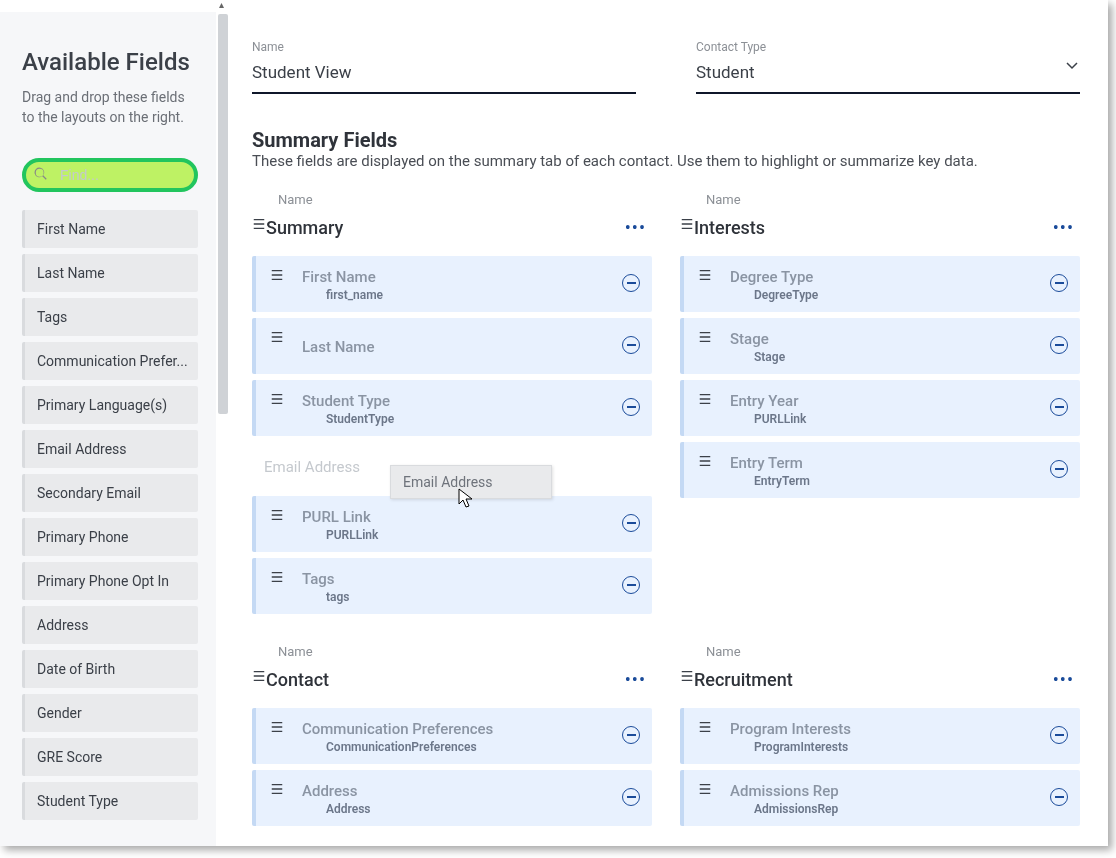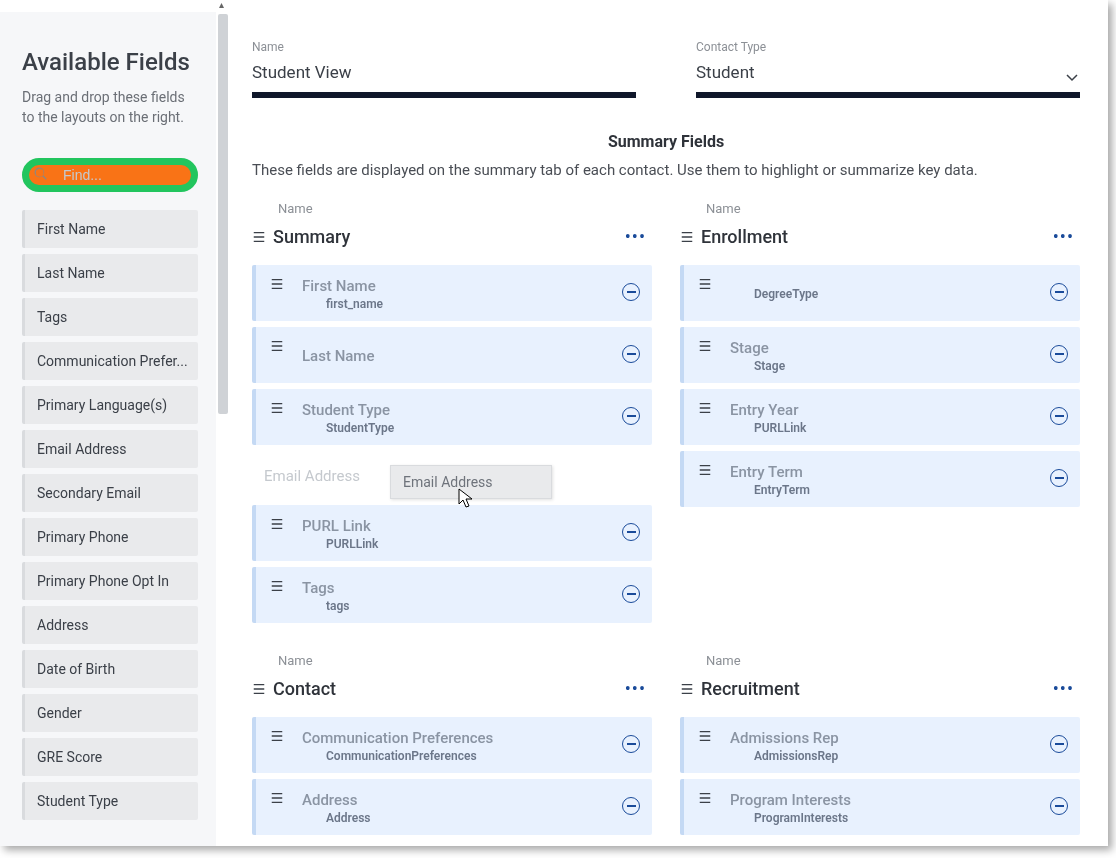--- a/index.html
+++ b/index.html
@@ -2,45 +2,45 @@
 <html><head>
 <meta charset="utf-8">
 <style>
   * { box-sizing: border-box; margin: 0; padding: 0; }
   html, body { width: 1116px; height: 858px; font-family: "Segoe UI", Roboto, Arial, sans-serif; background:#fff; }
   .stage { position:relative; width:1108px; height:846px; background:#fff; box-shadow: 4px 4px 8px rgba(0,0,0,0.35); overflow:hidden;}
   .sidebar { position:absolute; left:0; top:12px; width:216px; height:846px; background:#f6f7f9; padding:36px 18px 18px 22px; }
   .sidebar h2 { font-size:24px; font-weight:500; color:#3b4048; margin-bottom:12px;}
   .sidebar p.desc { font-size:14px; color:#6b6f76; line-height:1.4; margin-bottom:31px;}
   .search-wrap { position:relative; width:176px; height:34px; }
-  .search-wrap input { width:100%; height:34px; border:7px solid #22c55e; border-radius:17px; padding:0 12px 0 34px; font-size:14px; background:#f97316; color:#333; }
+  .search-wrap input { width:100%; height:34px; border:4px solid #22c55e; border-radius:17px; padding:0 12px 0 34px; font-size:14px; background:#bef264; color:#333; }
   .search-wrap input::placeholder { color:#c4c9cf; }
   .search-wrap .icn { position:absolute; left:12px; top:9px; width:14px; height:14px; color:#888;}
   .field-list { margin-top:18px; display:flex; flex-direction:column; gap:6px;}
   .field-pill { height:38px; background:#e9eaec; border-left:3px solid #d9dbde; border-radius:2px; display:flex; align-items:center; padding:0 12px; font-size:14px; color:#3b4048; cursor:grab; overflow:hidden; white-space:nowrap; text-overflow:ellipsis;}
   
   .sb-track { position:absolute; left:216px; top:0; width:14px; height:846px; background:#fff;}
   .sb-track::before { content:""; position:absolute; left:0; top:0; width:14px; height:14px; display:flex;}
   .sb-thumb { position:absolute; left:2px; top:14px; width:10px; height:400px; background:#cfd2d6; border-radius:2px;}
   .sb-caret-up { font-size:10px; color:#666; position:absolute; left:3px; top:-1px;}
   .main { position:absolute; left:230px; top:0; right:0; bottom:0; padding:40px 28px 0 22px; overflow:hidden;}
   .top-row { display:flex; gap:60px; margin-bottom:34px;}
   .top-field { flex:1; min-width:0;}
   .top-field .lbl { font-size:12px; color:#8c9096; margin-bottom:8px; }
-  .top-field .val-row { display:flex; justify-content:space-between; align-items:flex-end; border-bottom:6px solid #0f172a; padding:0 2px 10px 0;}
+  .top-field .val-row { display:flex; justify-content:space-between; align-items:flex-start; border-bottom:2px solid #0f172a; padding:0 2px 10px 0;}
   .top-field .val { font-size:17px; color:#3b4048;}
   .dropdown-icon { color:#3b4048;}
-  h1.section-title { font-size:16px; font-weight:700; color:#2f333a; margin-bottom:10px;text-align:center;}
+  h1.section-title { font-size:20px; font-weight:700; color:#2f333a; }
   p.section-desc { font-size:15px; color:#4a4e55; margin-bottom:22px;}
   .columns { display:flex; gap:28px;}
   .col { flex:1; min-width:0; display:flex; flex-direction:column;}
   .group { }
   .group-namelabel { font-size:13px; color:#8c9096; margin-left:26px; margin-bottom:6px;}
   .group-header { display:flex; align-items:center; justify-content:space-between; padding:2px 2px 6px 0;}
-  .group-header .left { display:flex; align-items:center; gap:7px;}
+  .group-header .left { display:flex; gap:0;}
   .group-title { font-size:18px; font-weight:500; color:#2f333a;}
   .handle { width:14px; height:14px; color:#3b4048; flex:none;}
   .more { color:#1a4b9a; font-size:18px; letter-spacing:1px; padding:2px 4px; cursor:pointer;}
   .cards { margin-top:10px; display:flex; flex-direction:column; gap:6px;}
   .card { background:#e8f1fe; border-left:4px solid #c4d9f4; border-radius:2px; height:56px; position:relative; padding:10px 40px 8px 46px; display:flex; flex-direction:column; justify-content:center; gap:2px; cursor:grab;}
   .card.placeholder { background:#fff; border-left:none; padding-left:12px; height:48px;}
   .card.placeholder .title { color:#c5c9ce; font-weight:400;}
   .card .title { font-size:15px; color:#8a94a3; font-weight:500;}
   .card .sub { font-size:12px; color:#6b7689; font-weight:600;margin-left:24px;}
   .card .handle { position:absolute; left:14px; top:12px;}
@@ -190,31 +190,32 @@
       <div class="col">
         <div class="group">
           <div class="group-namelabel">Name</div>
           <div class="group-header">
             <div class="left">
               <span class="handle">
                 <svg viewBox="0 0 16 16" width="14" height="14">
                     <path d="M2 3h12M2 8h12M2 13h12" stroke="#3b4048" stroke-width="1.5"></path>
                   </svg>
               </span>
-              <span class="group-title">Enrollment</span>
+              <span class="group-title">Interests</span>
             </div>
             <span class="more">•••</span>
           </div>
           <div class="cards" id="cards-enrollment">
               <div class="card">
                 <span class="handle">
                   <svg viewBox="0 0 16 16" width="14" height="14">
                     <path d="M2 3h12M2 8h12M2 13h12" stroke="#3b4048" stroke-width="1.5"></path>
                   </svg>
                 </span>
+                <div class="title">Degree Type</div>
                 <div class="sub">DegreeType</div>
                 <span class="remove"></span>
               </div>
               <div class="card">
                 <span class="handle">
                   <svg viewBox="0 0 16 16" width="14" height="14">
                     <path d="M2 3h12M2 8h12M2 13h12" stroke="#3b4048" stroke-width="1.5"></path>
                   </svg>
                 </span>
                 <div class="title">Stage</div>
@@ -299,32 +300,32 @@
             </div>
             <span class="more">•••</span>
           </div>
           <div class="cards" id="cards-recruitment">
               <div class="card">
                 <span class="handle">
                   <svg viewBox="0 0 16 16" width="14" height="14">
                     <path d="M2 3h12M2 8h12M2 13h12" stroke="#3b4048" stroke-width="1.5"></path>
                   </svg>
                 </span>
+                <div class="title">Program Interests</div>
+                <div class="sub">ProgramInterests</div>
+                <span class="remove"></span>
+              </div>
+              <div class="card">
+                <span class="handle">
+                  <svg viewBox="0 0 16 16" width="14" height="14">
+                    <path d="M2 3h12M2 8h12M2 13h12" stroke="#3b4048" stroke-width="1.5"></path>
+                  </svg>
+                </span>
                 <div class="title">Admissions Rep</div>
                 <div class="sub">AdmissionsRep</div>
-                <span class="remove"></span>
-              </div>
-              <div class="card">
-                <span class="handle">
-                  <svg viewBox="0 0 16 16" width="14" height="14">
-                    <path d="M2 3h12M2 8h12M2 13h12" stroke="#3b4048" stroke-width="1.5"></path>
-                  </svg>
-                </span>
-                <div class="title">Program Interests</div>
-                <div class="sub">ProgramInterests</div>
                 <span class="remove"></span>
               </div>
             </div>
         </div>
       </div>
     </div>
   </main>
 
   <div class="drag-ghost">Email Address</div>
   <span class="cursor-img">

